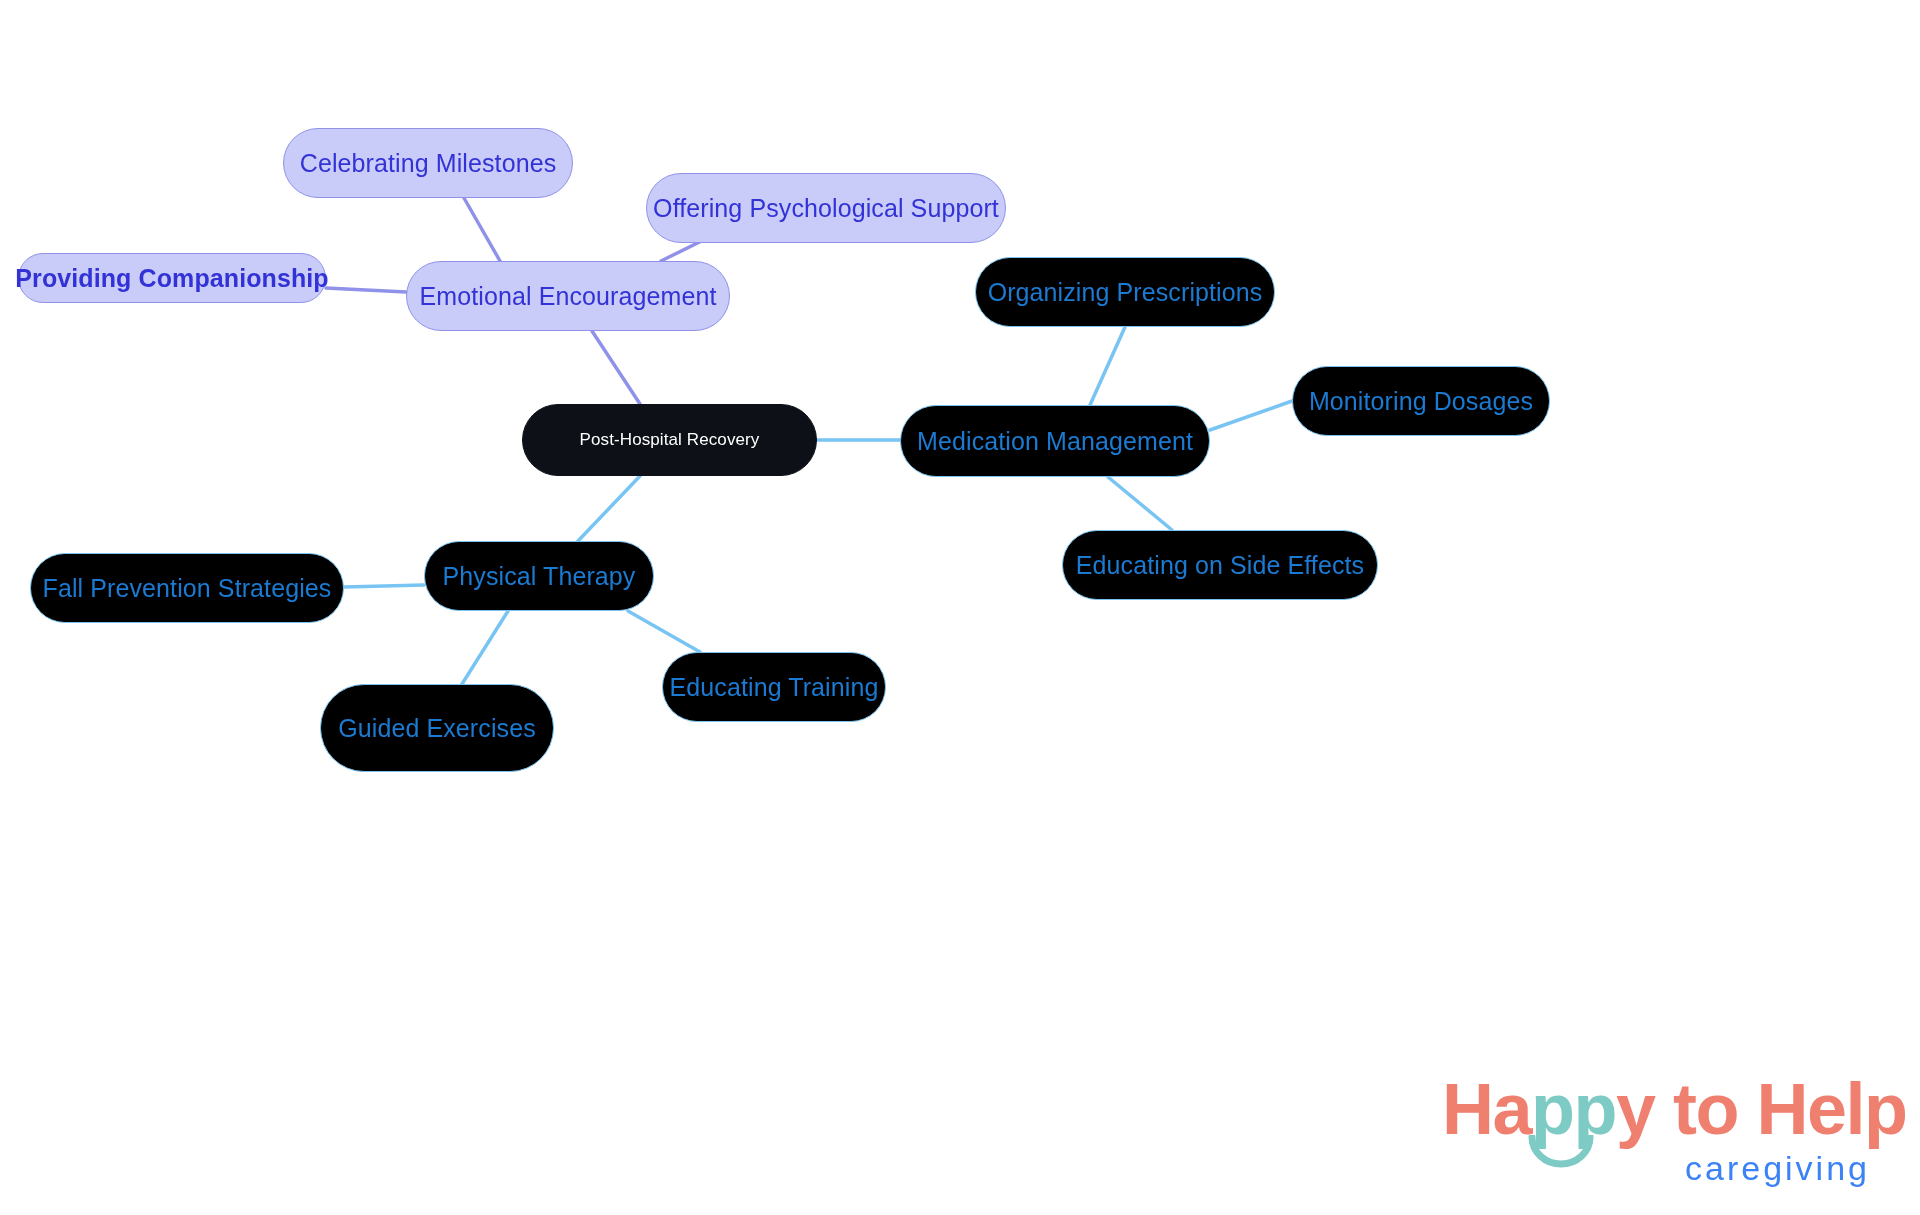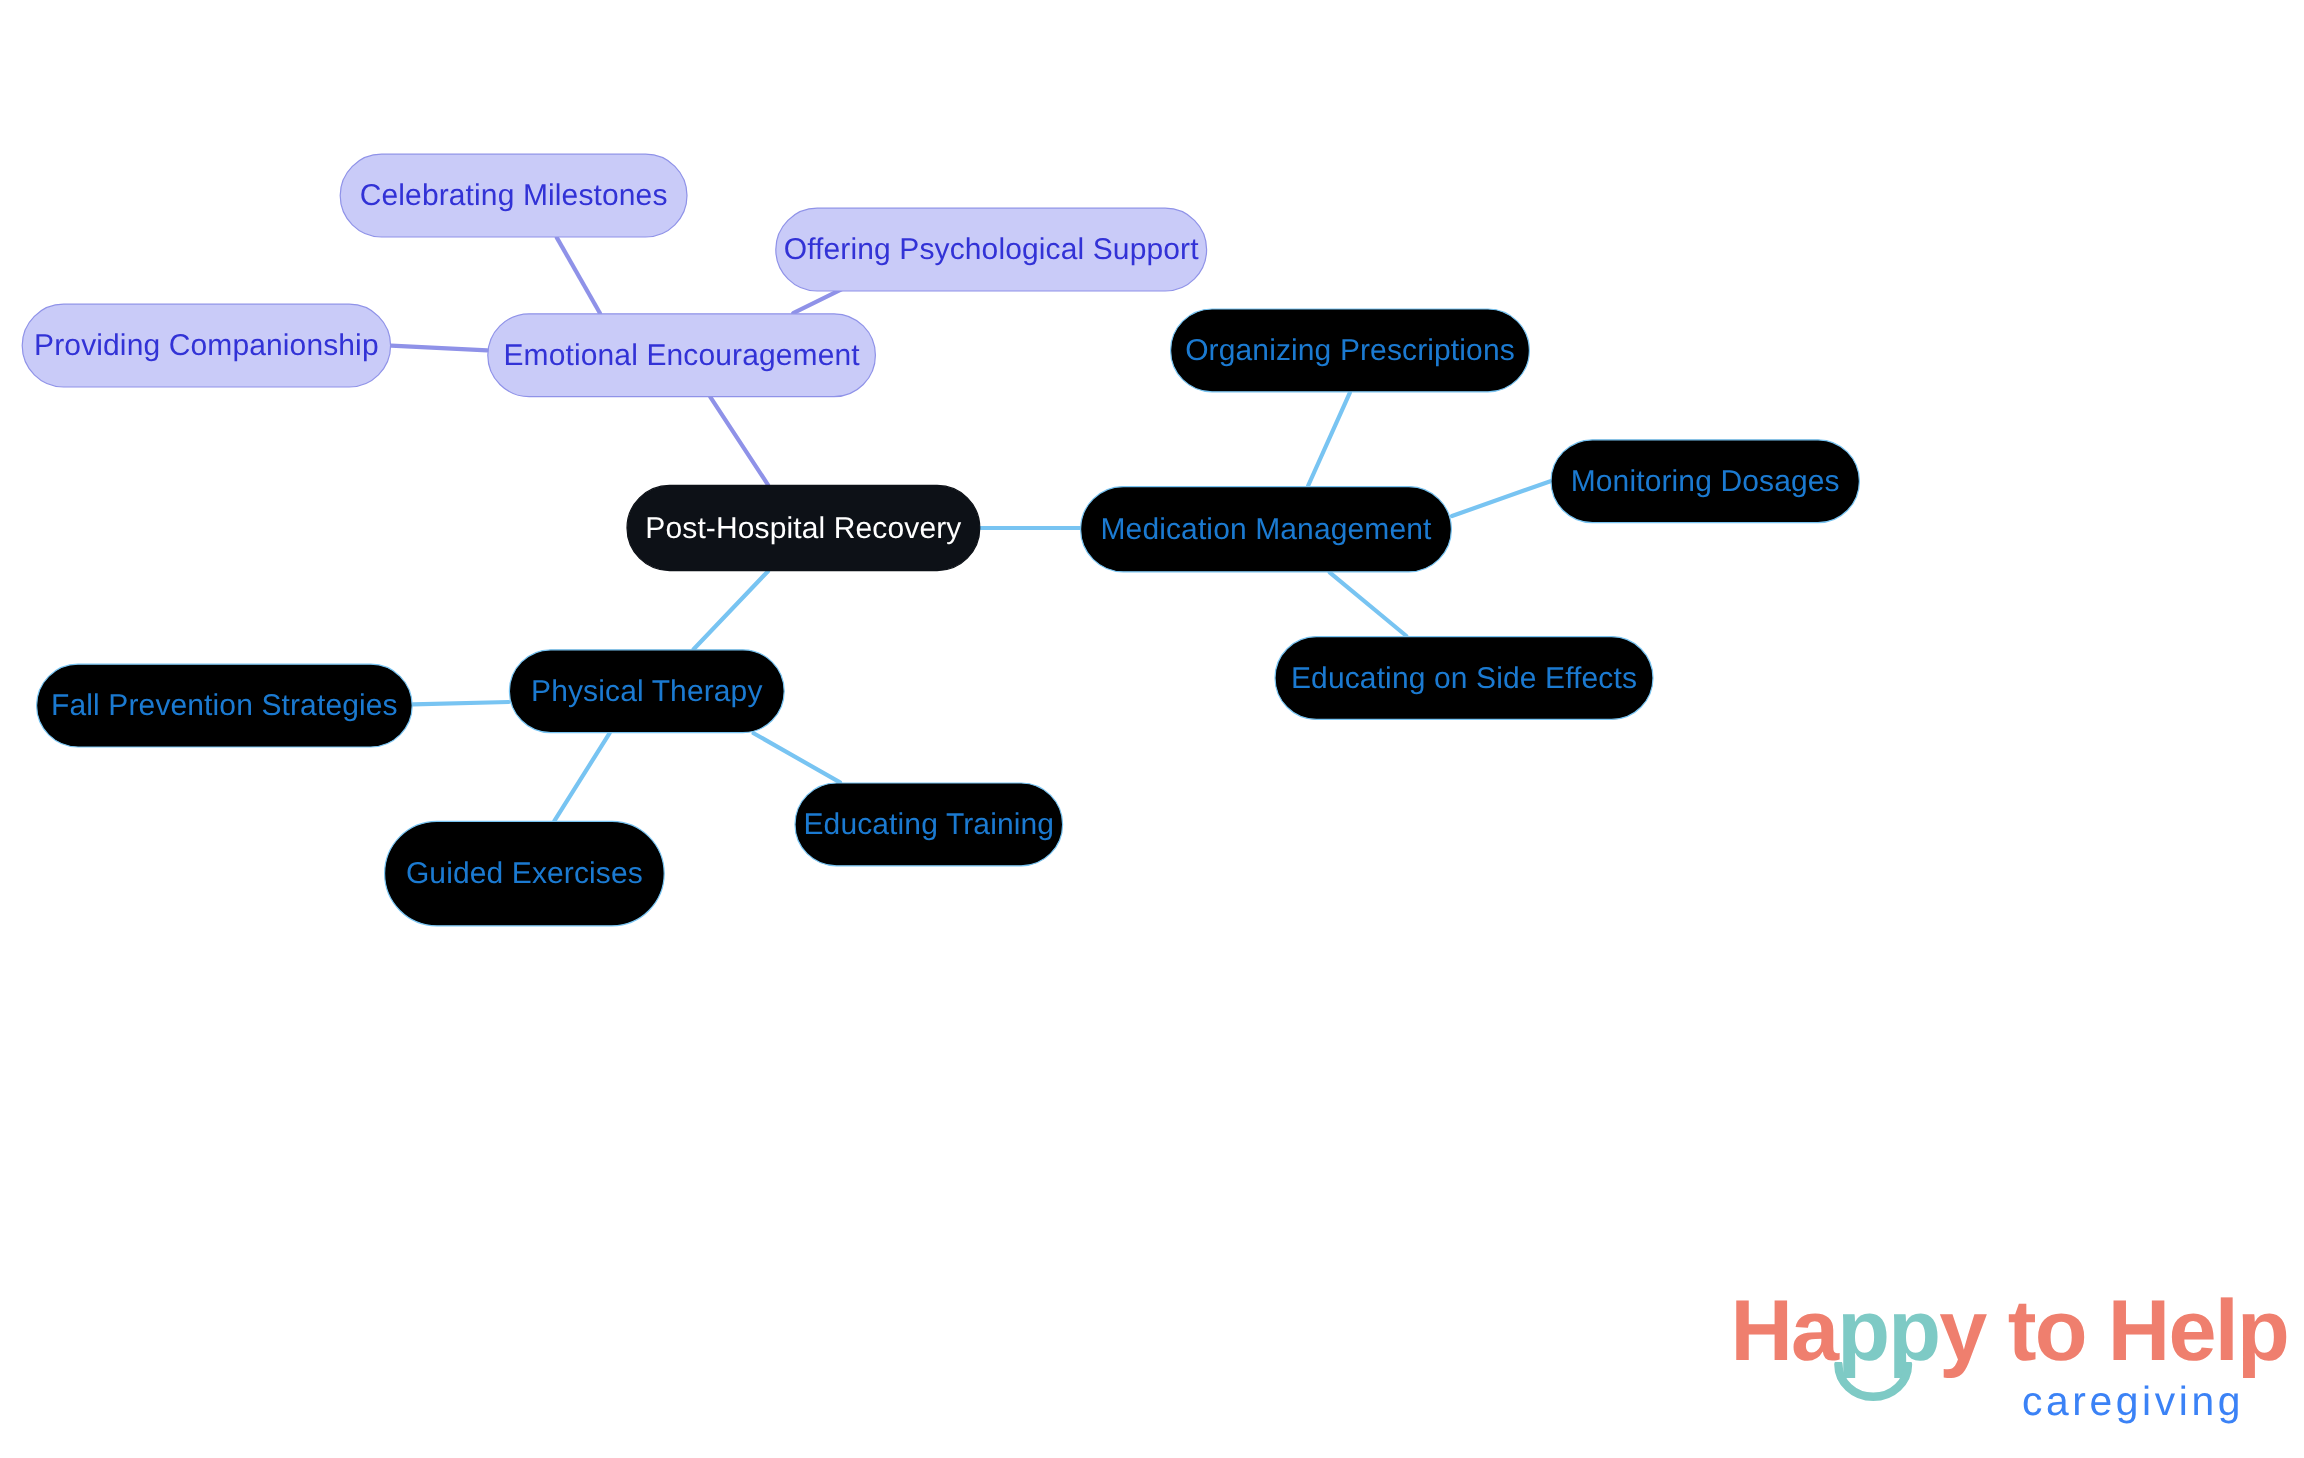--- a/index.html
+++ b/index.html
@@ -34,21 +34,21 @@
     justify-content: center;
     text-align: center;
     border-radius: 999px;
     white-space: nowrap;
     letter-spacing: 0.1px;
   }
   .node-root {
     background: #0d1117;
     border: 1px solid #0d1117;
     color: #ffffff;
-    font-size: 25px;
+    font-size: 17px;
     font-weight: 400;
   }
   .node-purple {
     background: #c9cbf8;
     border: 1.6px solid #8f92e8;
     color: #3232d6;
     font-size: 25px;
     font-weight: 400;
   }
   .node-blue {
@@ -114,21 +114,21 @@
     <path class="edge" fill="none" stroke-width="3.5" stroke-linecap="round" d="M 424 585 L 344 587" stroke="#78c4f2"></path>
     <path class="edge" fill="none" stroke-width="3.5" stroke-linecap="round" d="M 508 611 L 462 684" stroke="#78c4f2"></path>
     <path class="edge" fill="none" stroke-width="3.5" stroke-linecap="round" d="M 628 611 L 700 652" stroke="#78c4f2"></path>
   </svg>
 
   <div class="node node-root" style="left: 522px; top: 404px; width: 295px; height: 72px;">Post-Hospital Recovery</div>
 
   <div class="node node-purple" style="left: 406px; top: 261px; width: 324px; height: 70px;">Emotional Encouragement</div>
   <div class="node node-purple" style="left: 283px; top: 128px; width: 290px; height: 70px;">Celebrating Milestones</div>
   <div class="node node-purple" style="left: 646px; top: 153px; width: 360px; height: 70px; margin-top: 20px;">Offering Psychological Support</div>
-  <div class="node node-purple" style="left: 18px; top: 253px; width: 308px; height: 70px;">Providing Companionship</div>
+  <div class="node node-purple" style="left: 18px; top: 253px; width: 308px; height: 50px; font-weight: bold;">Providing Companionship</div>
 
   <div class="node node-blue" style="left: 900px; top: 405px; width: 310px; height: 72px;">Medication Management</div>
   <div class="node node-blue" style="left: 975px; top: 257px; width: 300px; height: 70px;">Organizing Prescriptions</div>
   <div class="node node-blue" style="left: 1292px; top: 366px; width: 258px; height: 70px;">Monitoring Dosages</div>
   <div class="node node-blue" style="left: 1062px; top: 530px; width: 316px; height: 70px;">Educating on Side Effects</div>
 
   <div class="node node-blue" style="left: 424px; top: 541px; width: 230px; height: 70px;">Physical Therapy</div>
   <div class="node node-blue" style="left: 30px; top: 553px; width: 314px; height: 70px;">Fall Prevention Strategies</div>
   <div class="node node-blue" style="left: 320px; top: 684px; width: 234px; height: 88px; text-align: center;">Guided Exercises</div>
   <div class="node node-blue" style="left: 662px; top: 652px; width: 224px; height: 70px;">Educating Training</div>

